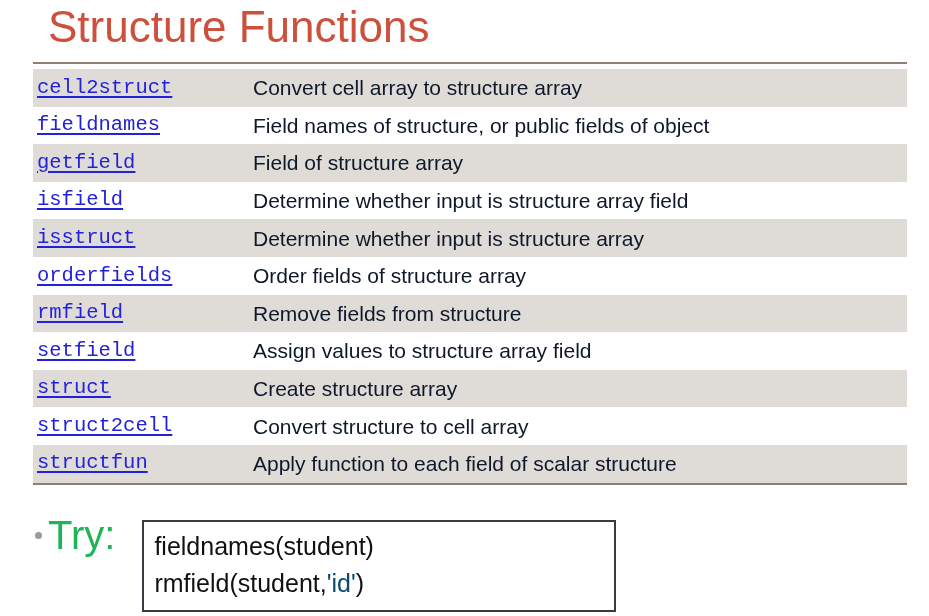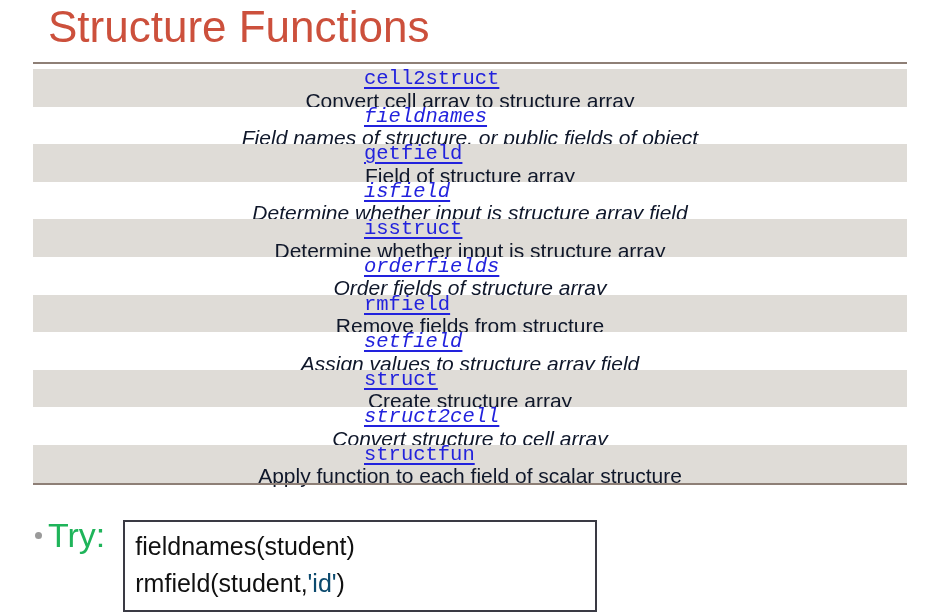--- a/index.html
+++ b/index.html
@@ -47,24 +47,23 @@
     left: 33px;
     top: 69px;
     width: 874px;
     border-collapse: collapse;
   }
   .func-row {
     position: relative;
     height: 37.6px;
     display: flex;
     align-items: center;
-    flex-direction: column;
   }
   .func-row.shade { background: #DFDCD7; }
-  .func-row.plain { background: #FFFFFF; font-style: italic; }
+  .func-row.plain { background: #FFFFFF; }
 
   .func-name {
     flex: 0 0 auto;
     width: 220px;
     padding-left: 4px;
     box-sizing: border-box;
     font-family: "Liberation Mono", monospace;
     font-size: 20.5px;
     color: #2222DD;
     text-decoration: underline;
@@ -95,24 +94,24 @@
     width: 7px;
     height: 7px;
     border-radius: 50%;
     background: #9A9A9A;
     margin-top: 16px;
     margin-right: 6px;
     flex: 0 0 auto;
   }
   .try-label {
     font-family: "Liberation Sans", sans-serif;
-    font-size: 34px;
+    font-size: 40px;
     color: #1FB45A;
     line-height: 38px;
-    margin-right: 18px;
+    margin-right: 27px;
     white-space: nowrap;
   }
   .code-box {
     border: 2px solid #3A3A44;
     background: #FFFFFF;
     padding: 6px 12px 8px 10px;
     box-sizing: border-box;
     width: 474px;
     margin-top: 4px;
   }

